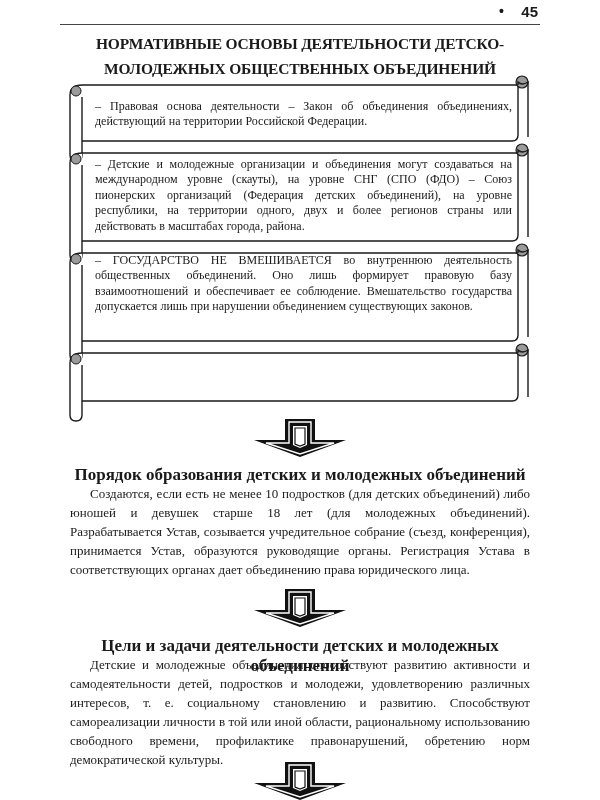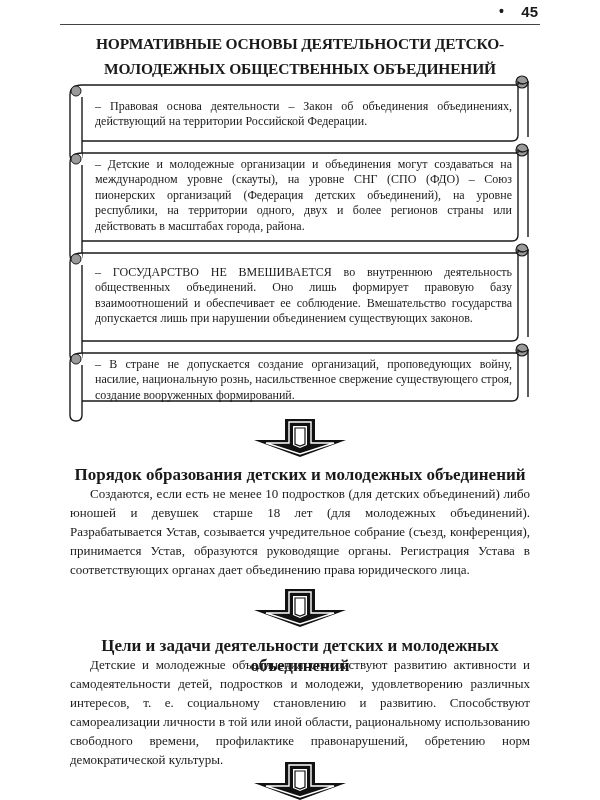--- a/index.html
+++ b/index.html
@@ -72,32 +72,31 @@
 </div>
 
 <div class="scroll" style="top:241px; height:120px;">
   <svg class="frame" width="462" height="120">
       <path d="M12,12 L448,12 L448,94 Q448,100 442,100 L12,100" fill="none" stroke="#1a1a1a" stroke-width="1.4"></path>
       <path d="M12,12 Q0,12 0,22 L0,114 Q0,120 6,120 Q12,120 12,114 L12,24" fill="#fff" stroke="#1a1a1a" stroke-width="1.4"></path>
       <circle cx="6" cy="18" r="5" fill="#9a9a9a" stroke="#1a1a1a" stroke-width="1"></circle>
       <circle cx="452" cy="9" r="6" fill="#9a9a9a" stroke="#1a1a1a" stroke-width="1.2"></circle>
       <path d="M448,12 L448,9 Q452,13 458,9 L458,96" fill="none" stroke="#1a1a1a" stroke-width="1.4"></path>
     </svg>
-  <div class="scroll-text" style="top:24px;">– ГОСУДАРСТВО НЕ ВМЕШИВАЕТСЯ во внутреннюю деятельность общественных объединений. Оно лишь формирует правовую базу взаимоотношений и обеспечивает ее соблюдение. Вмешательство государства допускается лишь при нарушении объединением существующих законов.</div>
+  <div class="scroll-text" style="top:12px;">– ГОСУДАРСТВО НЕ ВМЕШИВАЕТСЯ во внутреннюю деятельность общественных объединений. Оно лишь формирует правовую базу взаимоотношений и обеспечивает ее соблюдение. Вмешательство государства допускается лишь при нарушении объединением существующих законов.</div>
 </div>
 
 <div class="scroll" style="top:341px; height:80px;">
   <svg class="frame" width="462" height="80">
       <path d="M12,12 L448,12 L448,54 Q448,60 442,60 L12,60" fill="none" stroke="#1a1a1a" stroke-width="1.4"></path>
       <path d="M12,12 Q0,12 0,22 L0,74 Q0,80 6,80 Q12,80 12,74 L12,24" fill="#fff" stroke="#1a1a1a" stroke-width="1.4"></path>
       <circle cx="6" cy="18" r="5" fill="#9a9a9a" stroke="#1a1a1a" stroke-width="1"></circle>
       <circle cx="452" cy="9" r="6" fill="#9a9a9a" stroke="#1a1a1a" stroke-width="1.2"></circle>
       <path d="M448,12 L448,9 Q452,13 458,9 L458,56" fill="none" stroke="#1a1a1a" stroke-width="1.4"></path>
     </svg>
-  <div class="scroll-text" style="top:16px;">– В стране не допускается создание организаций, проповедующих войну, насилие, национальную рознь, насильственное свержение существующего строя, создание вооруженных формирований.</div>
 </div>
 
 <svg class="arrow" style="top:417px;" viewBox="0 0 100 40">
     <path d="M35,2 L65,2 L65,23 L96,23 L50,40 L4,23 L35,23 Z" fill="#111"></path>
     <path d="M39,5 L61,5 L61,26 L84,26 L50,37 L16,26 L39,26 Z" fill="none" stroke="#fff" stroke-width="1.4"></path>
     <path d="M43,9 L57,9 L57,28 L50,31 L43,28 Z" fill="#fff"></path>
     <path d="M45,11 L55,11 L55,27 L50,29 L45,27 Z" fill="none" stroke="#111" stroke-width="1.2"></path>
   </svg>
 
 <div class="section-heading" style="top:465px;">Порядок образования детских и молодежных объединений</div>

